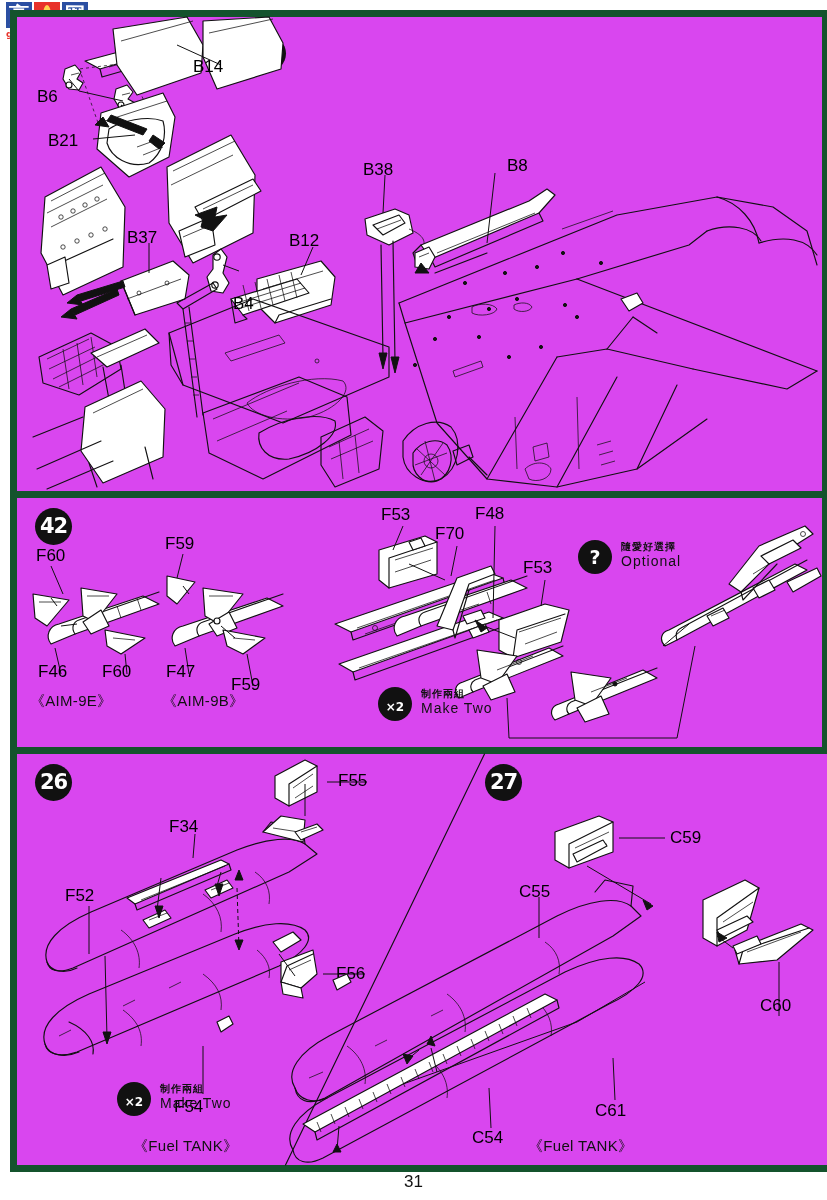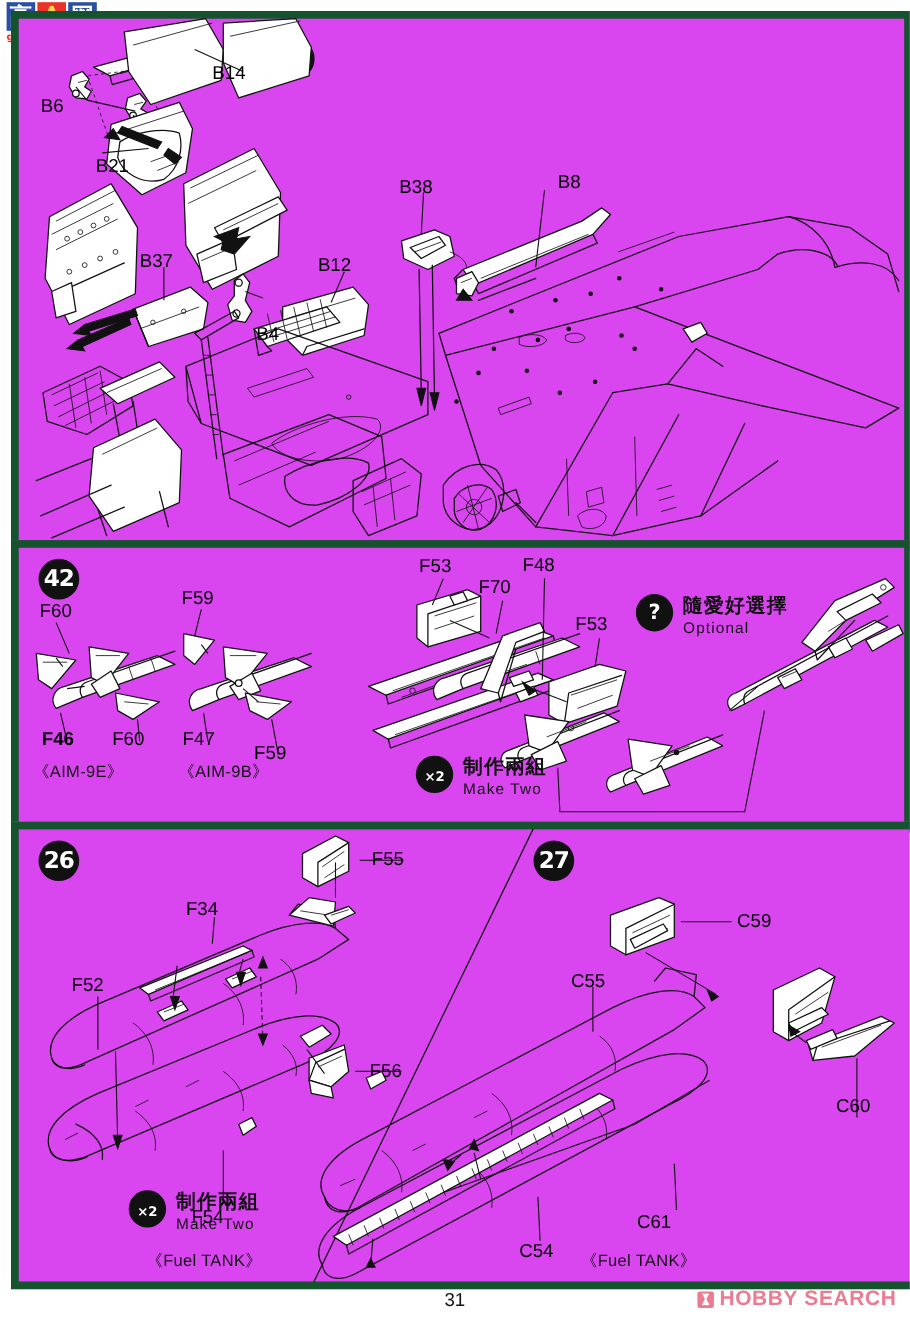--- a/index.html
+++ b/index.html
@@ -41,21 +41,21 @@
   .step-badge{position:absolute;width:37px;height:37px;border-radius:50%;background:#111;
        color:#fff;font-weight:bold;font-size:21px;line-height:37px;text-align:center;
        font-family:"DejaVu Sans",sans-serif;letter-spacing:-1px;}
 
   .mini-badge{position:absolute;width:34px;height:34px;border-radius:50%;background:#111;
        color:#fff;font-weight:bold;font-size:19px;line-height:34px;text-align:center;
        font-family:"DejaVu Sans",sans-serif;}
   .mini-badge .x{font-size:12px;}
 
   .note{position:absolute;font-size:13px;line-height:1.15;}
-  .note .cn{font-family:"DejaVu Sans",sans-serif;font-size:18px;font-weight:bold;letter-spacing:1px;}
+  .note .cn{font-family:"DejaVu Sans",sans-serif;font-size:10px;font-weight:bold;letter-spacing:1px;}
   .note .en{font-family:"Liberation Sans",sans-serif;font-size:14px;letter-spacing:1px;}
 
   .caption{position:absolute;font-size:15px;font-family:"Liberation Sans",sans-serif;
        letter-spacing:.3px;white-space:nowrap;}
 
   
   .lbl{position:absolute;font-size:17px;font-family:"Liberation Sans",sans-serif;
        white-space:nowrap;color:#000;}
 
   .page-num{position:absolute;left:50%;transform:translateX(-50%);bottom:8px;
@@ -314,21 +314,21 @@
         <path d="M132 226 L132 256"></path>
         <path d="M222 254 L206 248"></path>
         <path d="M296 230 L284 258"></path>
         <path d="M368 158 L366 196"></path>
         <path d="M478 156 L470 226"></path>
       </g>
     </svg>
 
     <div class="lbl" style="left:176px;top:40px;">B14</div>
     <div class="lbl" style="left:20px;top:70px;">B6</div>
-    <div class="lbl" style="left:31px;top:124px;margin-left:39px;">B21</div>
+    <div class="lbl" style="left:31px;top:114px;">B21</div>
     <div class="lbl" style="left:110px;top:211px;text-align:center;">B37</div>
     <div class="lbl" style="left:216px;top:245px;margin-top:32px;">B4</div>
     <div class="lbl" style="left:272px;top:214px;">B12</div>
     <div class="lbl" style="left:346px;top:143px;">B38</div>
     <div class="lbl" style="left:457px;top:139px;margin-left:33px;">B8</div>
   </div>
 
   <div class="panel" id="panel25">
     <div class="step-badge" style="left:18px;top:10px;">42</div>
 
@@ -449,21 +449,21 @@
         <path d="M236 188 L230 156"></path>
       </g>
     </svg>
 
     <div class="lbl" style="left:19px;top:48px;">F60</div>
     <div class="lbl" style="left:148px;top:36px;">F59</div>
     <div class="lbl" style="left:364px;top:7px;">F53</div>
     <div class="lbl" style="left:418px;top:26px;">F70</div>
     <div class="lbl" style="left:458px;top:6px;">F48</div>
     <div class="lbl" style="left:506px;top:60px;">F53</div>
-    <div class="lbl" style="left:21px;top:164px;font-weight:bold;">F46</div>
+    <div class="lbl" style="left:21px;top:164px;">F46</div>
     <div class="lbl" style="left:85px;top:164px;">F60</div>
     <div class="lbl" style="left:149px;top:164px;">F47</div>
     <div class="lbl" style="left:214px;top:177px;">F59</div>
 
     <div class="caption" style="left:13px;top:194px;">《AIM-9E》</div>
     <div class="caption" style="left:145px;top:194px;">《AIM-9B》</div>
 
     <div class="mini-badge" style="left:361px;top:189px;">
       <span class="x">×2</span>
     </div>
@@ -646,26 +646,22 @@
         <path d="M522 143 L522 184"></path>
         <path d="M762 262 L762 208"></path>
         <path d="M598 346 L596 304"></path>
         <path d="M474 374 L472 334"></path>
       </g>
     </svg>
 
     <div class="lbl" style="left:653px;top:74px;">C59</div>
     <div class="lbl" style="left:502px;top:128px;">C55</div>
     <div class="lbl" style="left:743px;top:242px;">C60</div>
-    <div class="lbl" style="left:562px;top:347px;">C61</div>
+    <div class="lbl" style="left:578px;top:347px;">C61</div>
     <div class="lbl" style="left:455px;top:374px;">C54</div>
 
     <div class="caption" style="left:511px;top:383px;">《Fuel TANK》</div>
   </div>
 
   <div class="page-num">31</div>
 
-  <div class="wm-hobby">
-    <span class="mark"></span>
-    <span class="txt">HOBBY SEARCH</span>
-  </div>
 
 </div>
 
 </body></html>

